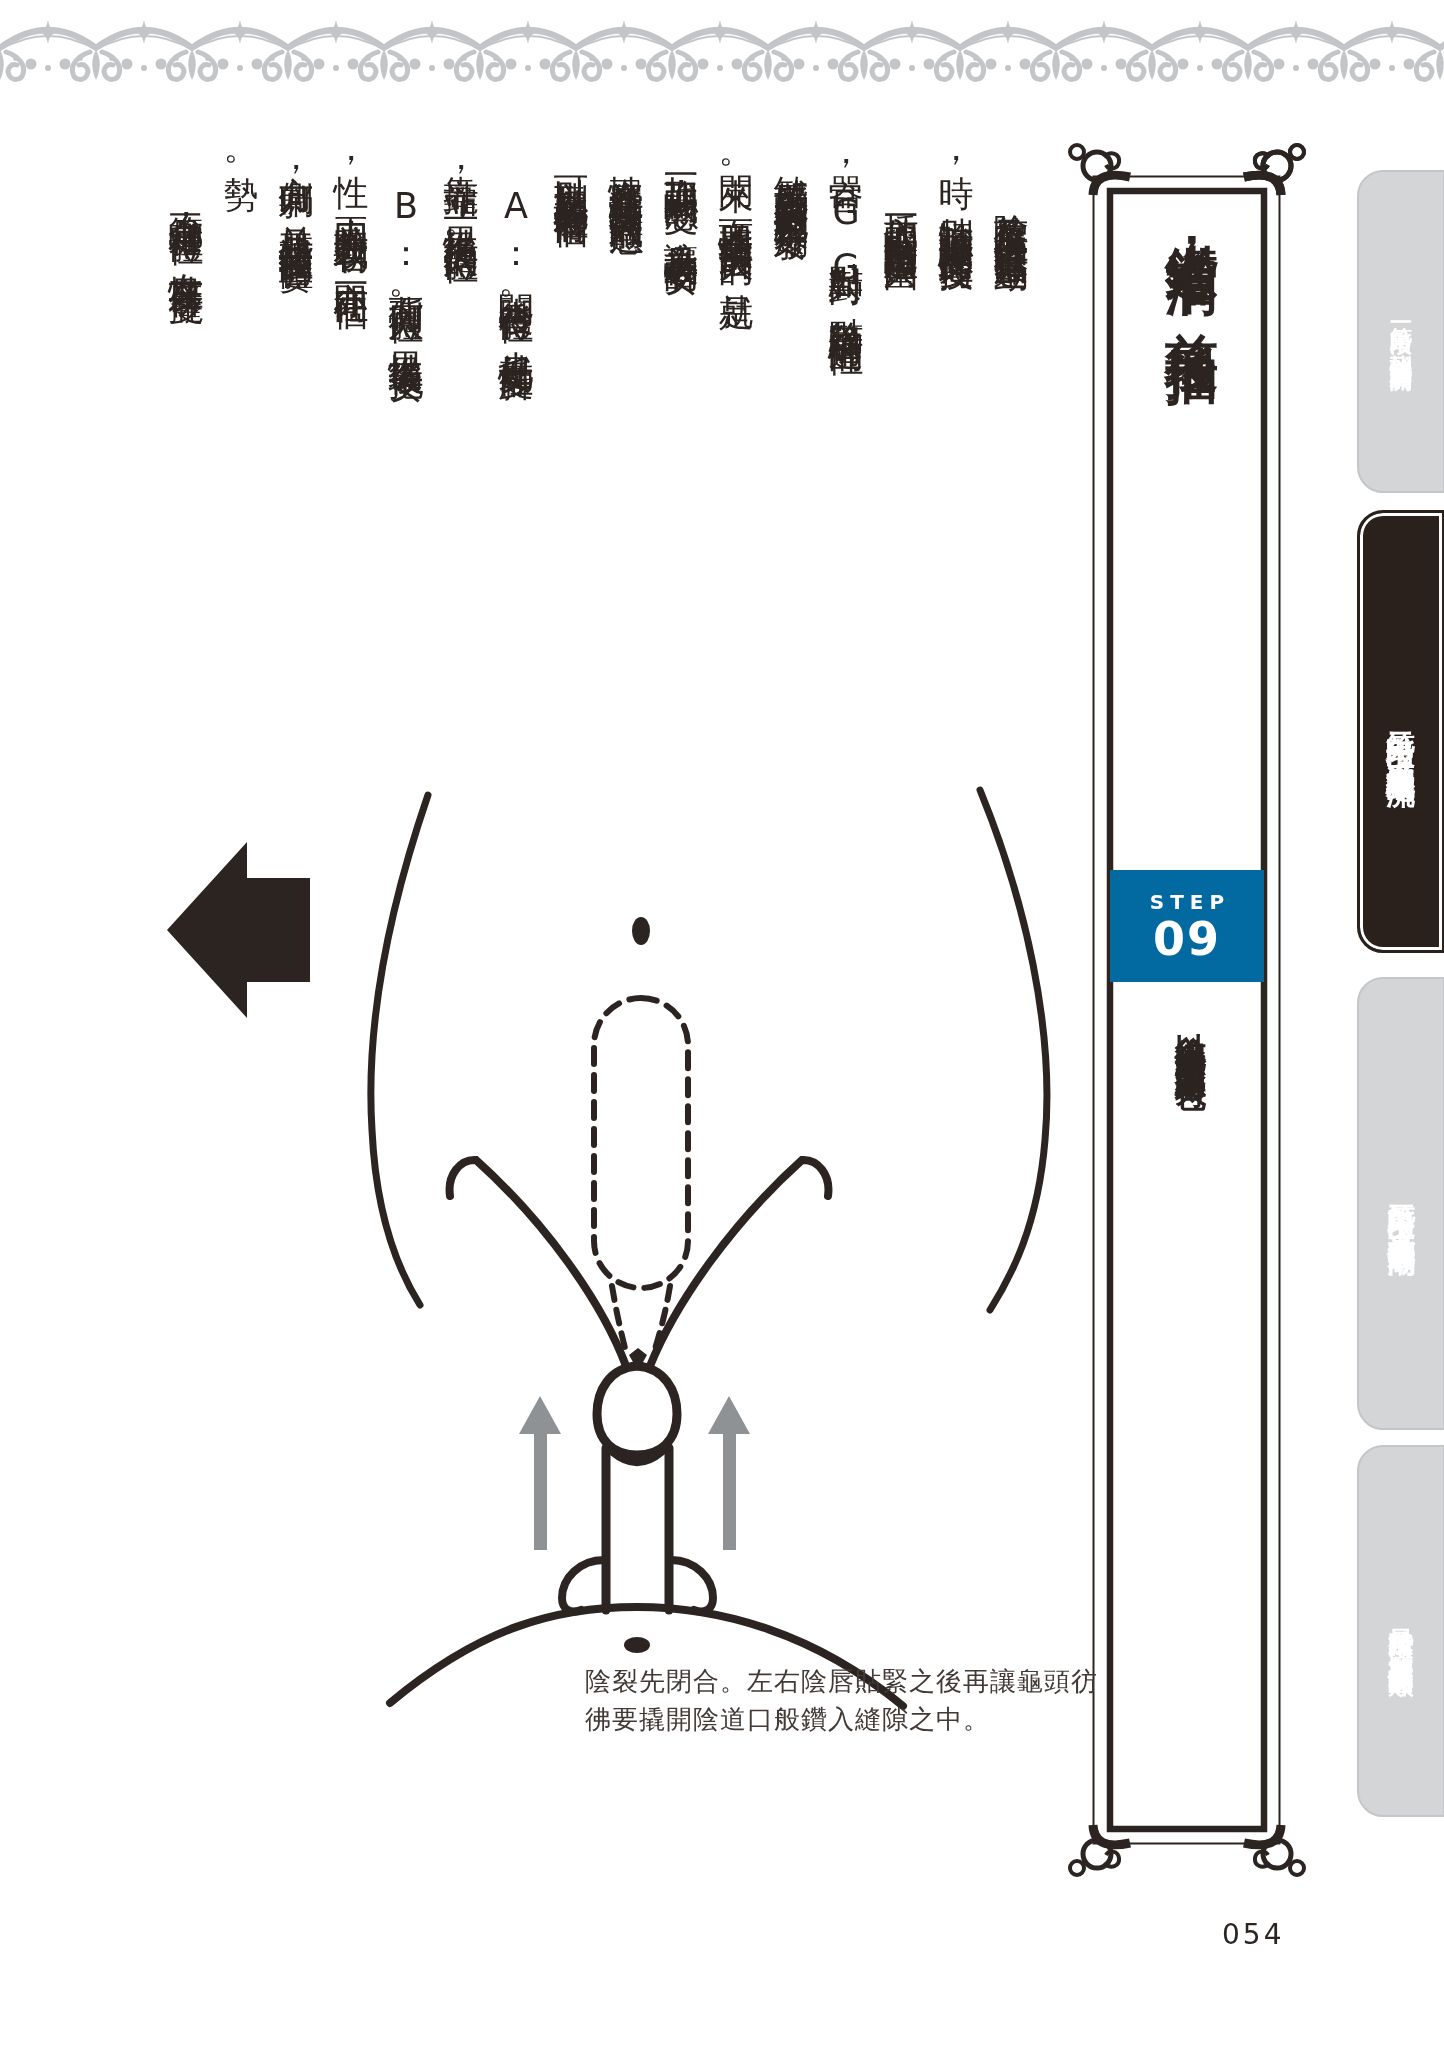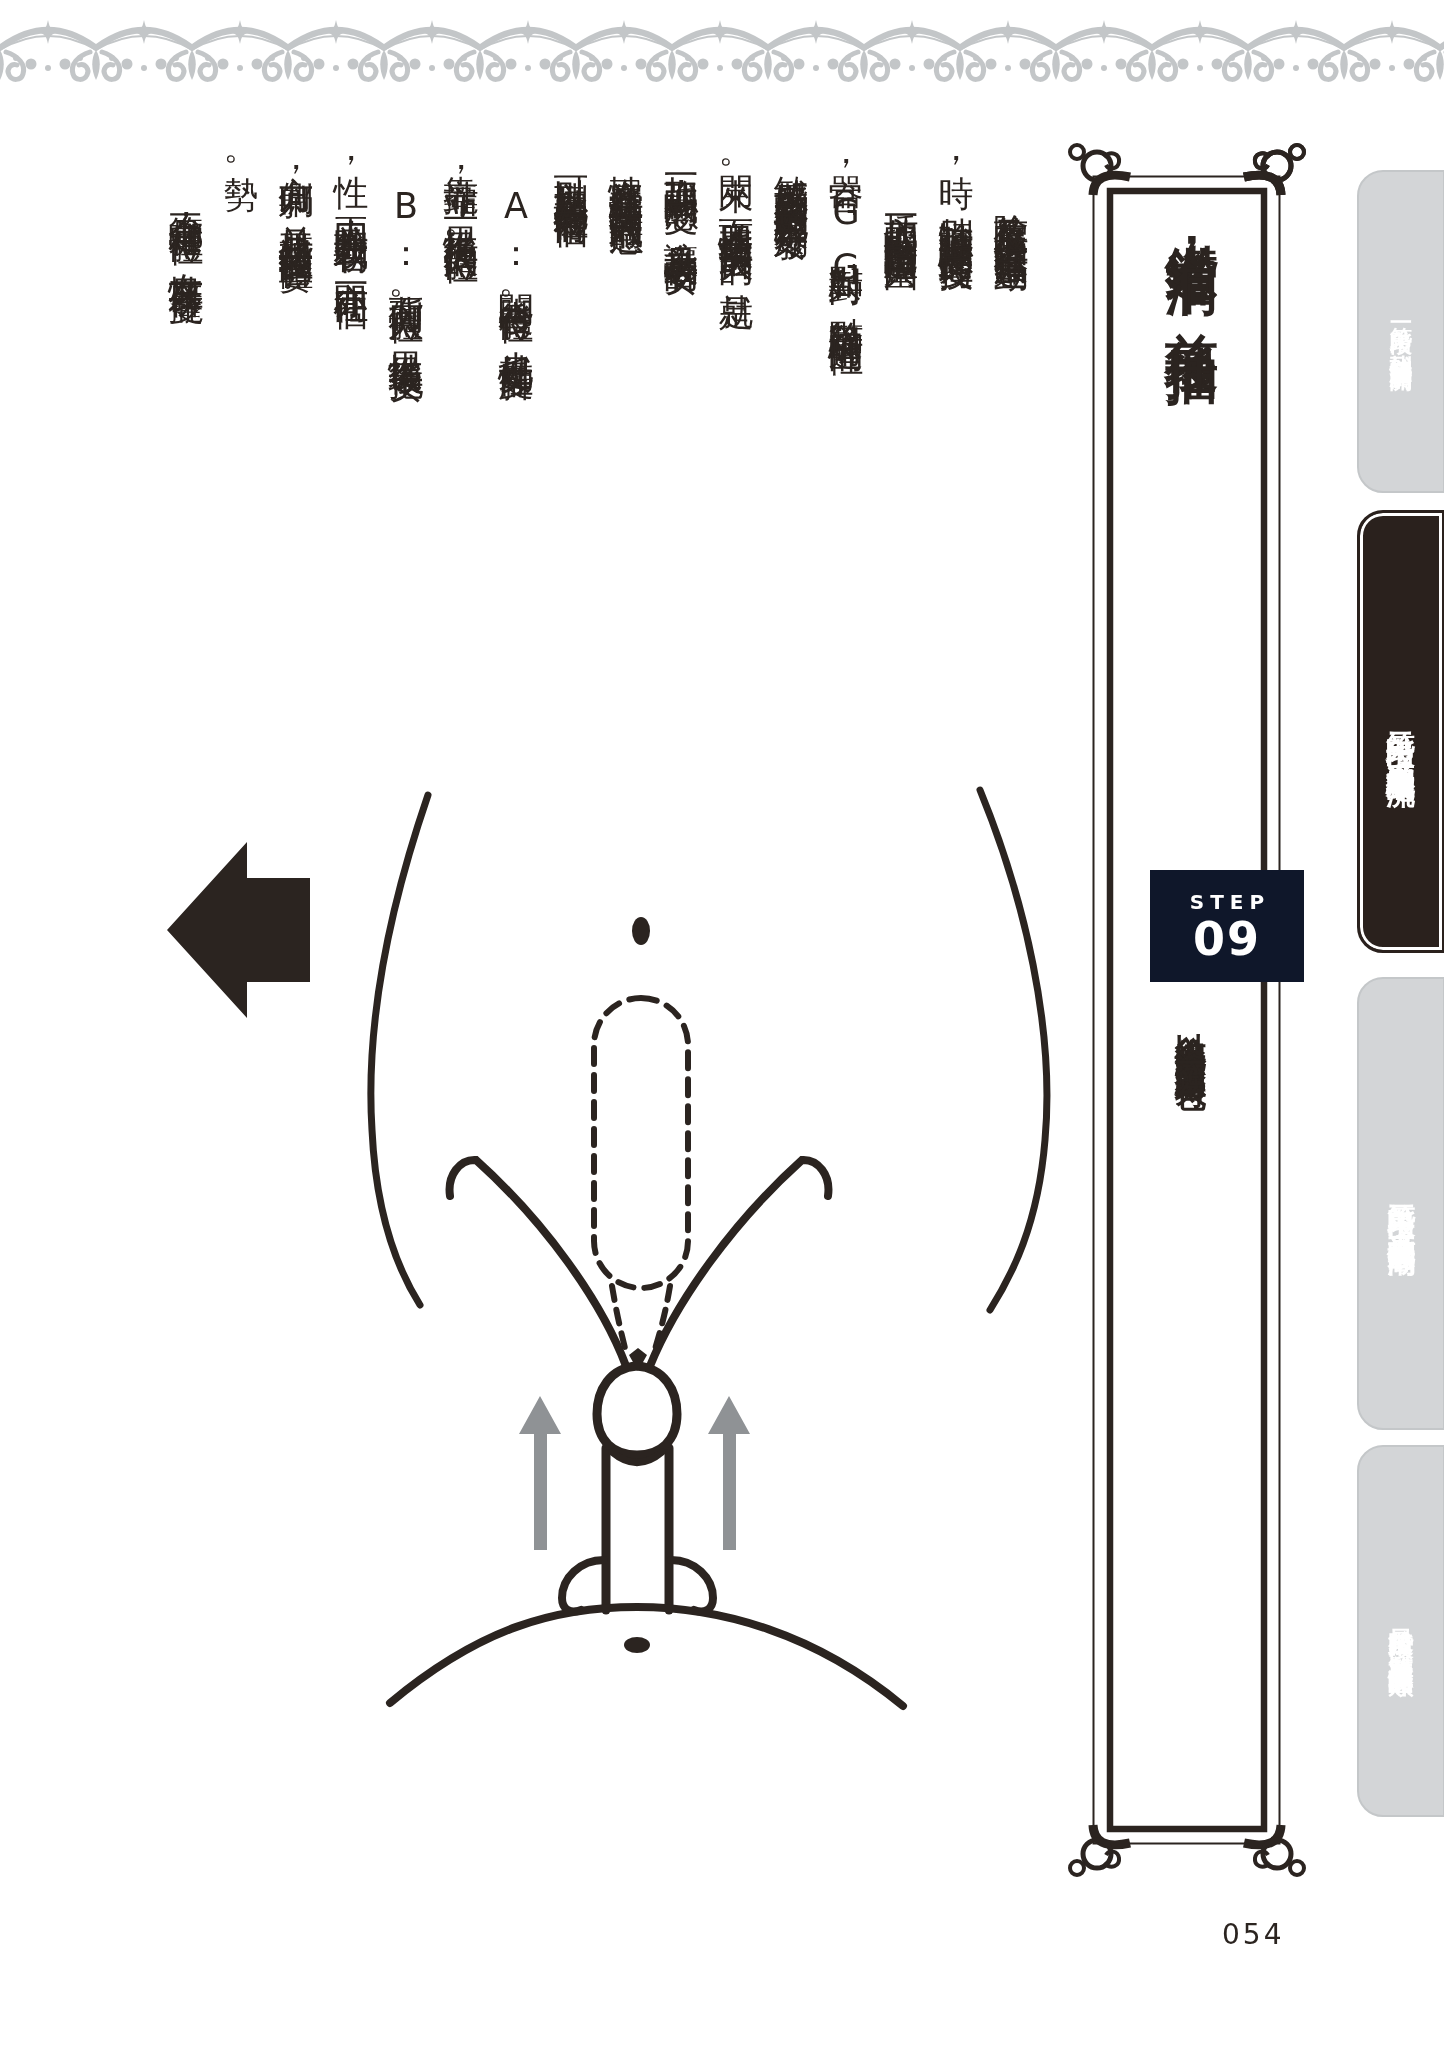--- a/index.html
+++ b/index.html
@@ -8,21 +8,21 @@
   svg{position:absolute;left:0;top:0;pointer-events:none;}
   
   .body-text{position:absolute;top:148px;right:414px;height:700px;
              display:flex;flex-direction:row-reverse;gap:17px;z-index:2;}
   .vcol{writing-mode:vertical-rl;text-orientation:upright;width:38px;line-height:38px;
         font-size:35px;letter-spacing:3px;color:#2b2420;}
   .vcol.indent{padding-top:38px;}
   
   .panel-title{position:absolute;left:1156px;top:202px;height:660px;writing-mode:vertical-rl;
         text-orientation:upright;font-size:53px;font-weight:bold;letter-spacing:7px;z-index:2;}
-  .step-box{position:absolute;left:1150px;top:870px;width:154px;height:112px;background:#0f172a;
+  .step-box{position:absolute;left:1110px;top:870px;width:154px;height:112px;background:#0369a1;
         display:flex;flex-direction:column;align-items:center;justify-content:center;z-index:2;}
   .step-label{color:#fff;font-size:20px;letter-spacing:6px;padding-left:6px;font-weight:bold;}
   .step-num{color:#fff;font-size:46px;font-weight:bold;line-height:1;letter-spacing:2px;margin-top:2px;}
   .panel-subtitle{position:absolute;left:1170px;top:1008px;height:620px;writing-mode:vertical-rl;
         text-orientation:upright;font-size:31px;font-weight:bold;letter-spacing:3px;z-index:2;}
   
   .stage-tab{position:absolute;left:1357px;width:88px;border-radius:26px 0 0 26px;color:#fff;
         writing-mode:vertical-rl;text-orientation:upright;display:flex;align-items:center;
         justify-content:center;font-weight:bold;letter-spacing:2px;z-index:2;box-sizing:border-box;}
   .stage-tab .desc{margin-top:20px;}
@@ -164,15 +164,19 @@
       <div class="stage-tab tab3 inactive">
         <span class="stage">第三階段</span>
         <span class="desc">享受神魂顛倒的高潮</span>
       </div>
       <div class="stage-tab tab4 inactive">
         <span class="stage">最後階段</span>
         <span class="desc">雙雙登上激情的巔峰</span>
       </div>
     </div>
 
+  <div class="caption">
+    <div>陰裂先閉合。左右陰唇貼緊之後再讓龜頭彷</div>
+    <div>彿要撬開陰道口般鑽入縫隙之中。</div>
+  </div>
 
   <div class="pagenum">054</div>
 </div>
 
 </body></html>

